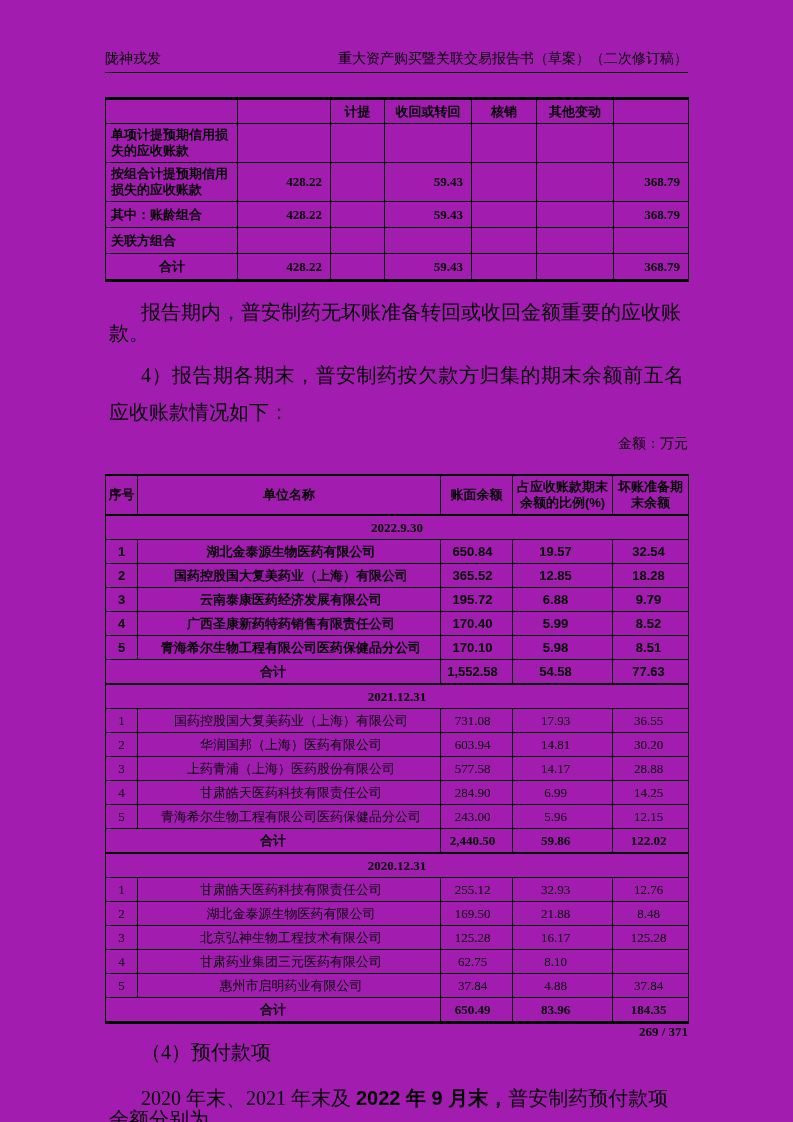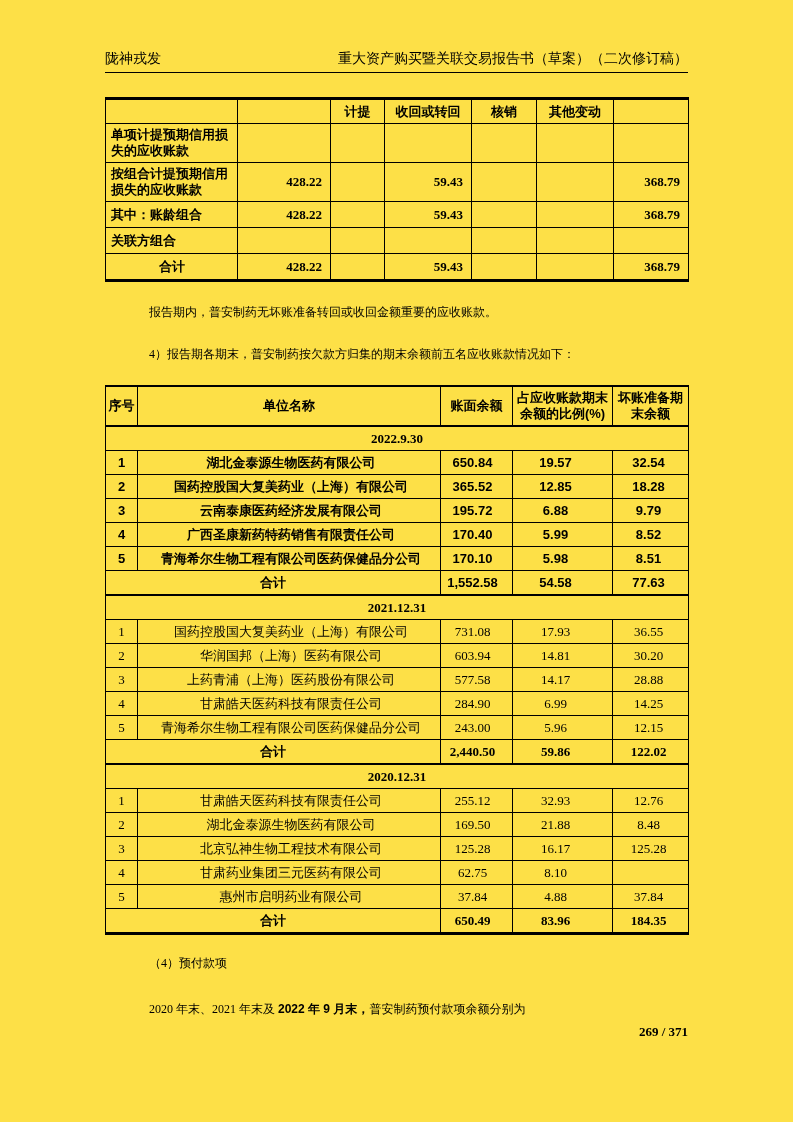--- a/index.html
+++ b/index.html
@@ -1,17 +1,17 @@
 <!DOCTYPE html>
 <html><head>
 <meta charset="utf-8">
 <style>
   html,body { margin:0; padding:0; background:#ffffff; }
   .page {
-    position:relative; width:793px; height:1122px; background:#fde047;
+    position:relative; width:793px; height:1122px; background:#a21caf;
     color:#000; font-family:"Liberation Serif","DejaVu Serif",serif;
     overflow:hidden;
   }
   .content { position:absolute; left:105px; top:0; width:583px; }
 
   
   .doc-header {
     display:flex; justify-content:space-between; align-items:flex-end;
     padding-top:50px; padding-bottom:4px;
     border-bottom:1px solid #000; font-size:14px; line-height:18px;
@@ -28,32 +28,32 @@
     border-top:3px solid #000; border-bottom:3px solid #000;
   }
   .t1 th, .t1 td { border:1px solid #000; padding:2px 3px; line-height:16px; }
   .t1 th { height:19px; text-align:center; font-weight:bold; }
   .t1 td.lbl { text-align:left; padding:3px 4px 3px 5px; }
   .t1 td.ctr { text-align:center; }
   .t1 td.num { text-align:right; padding-right:8px;font-family:Liberation Serif, serif; }
   .t1 tr.single td { height:19px; }
 
   
-  .body-p { margin:12px; font-size:12px; line-height:21px; }
+  .body-p { margin:4px; font-size:20px; line-height:21px; }
   .indent { text-indent:32px; }
   .p1 { margin-top:20px; }
   .p2 { margin-top:13px; line-height:37px; text-align:justify; }
   .unit-note { margin-top:2px; text-align:right; font-size:14px; line-height:18px; }
   .p3 { margin-top:18px; }
   .p4 { margin-top:25px; }
   .hei { font-family:"Liberation Sans","DejaVu Sans",sans-serif; font-weight:bold; }
 
   
   .t2 {
-    margin-top:2px; font-size:13px;
+    margin-top:21px; font-size:13px;
     border-top:2.5px solid #000; border-bottom:3px solid #000;
   }
   .t2 th {
     border:1px solid #000; border-bottom:2px solid #000;
     font-family:"Liberation Sans","DejaVu Sans",sans-serif; font-weight:bold;
     padding:3px 2px; line-height:16px; text-align:center;
   }
   .t2 td { border:1px solid #000; padding:2px 4px; height:19px; line-height:17px; }
   .t2 tr.sec-head td { text-align:center; font-weight:bold; border-top:2px solid #000; }
   .t2 tr.total td { font-weight:bold; border-bottom:2px solid #000; }
@@ -150,20 +150,21 @@
             <td class="num"></td>
             <td class="num">368.79</td>
           </tr>
         </tbody>
     </table>
 
     <p class="body-p indent p1">报告期内，普安制药无坏账准备转回或收回金额重要的应收账款。</p>
 
     <p class="body-p indent p2">4）报告期各期末，普安制药按欠款方归集的期末余额前五名应收账款情况如下：</p>
 
+    <div class="unit-note">金额：万元</div>
 
     <table class="t2">
       <colgroup>
         <col style="width:32px">
           <col style="width:303px">
           <col style="width:72px">
         <col style="width:100px">
           <col style="width:76px">
       </colgroup>
       <thead>

